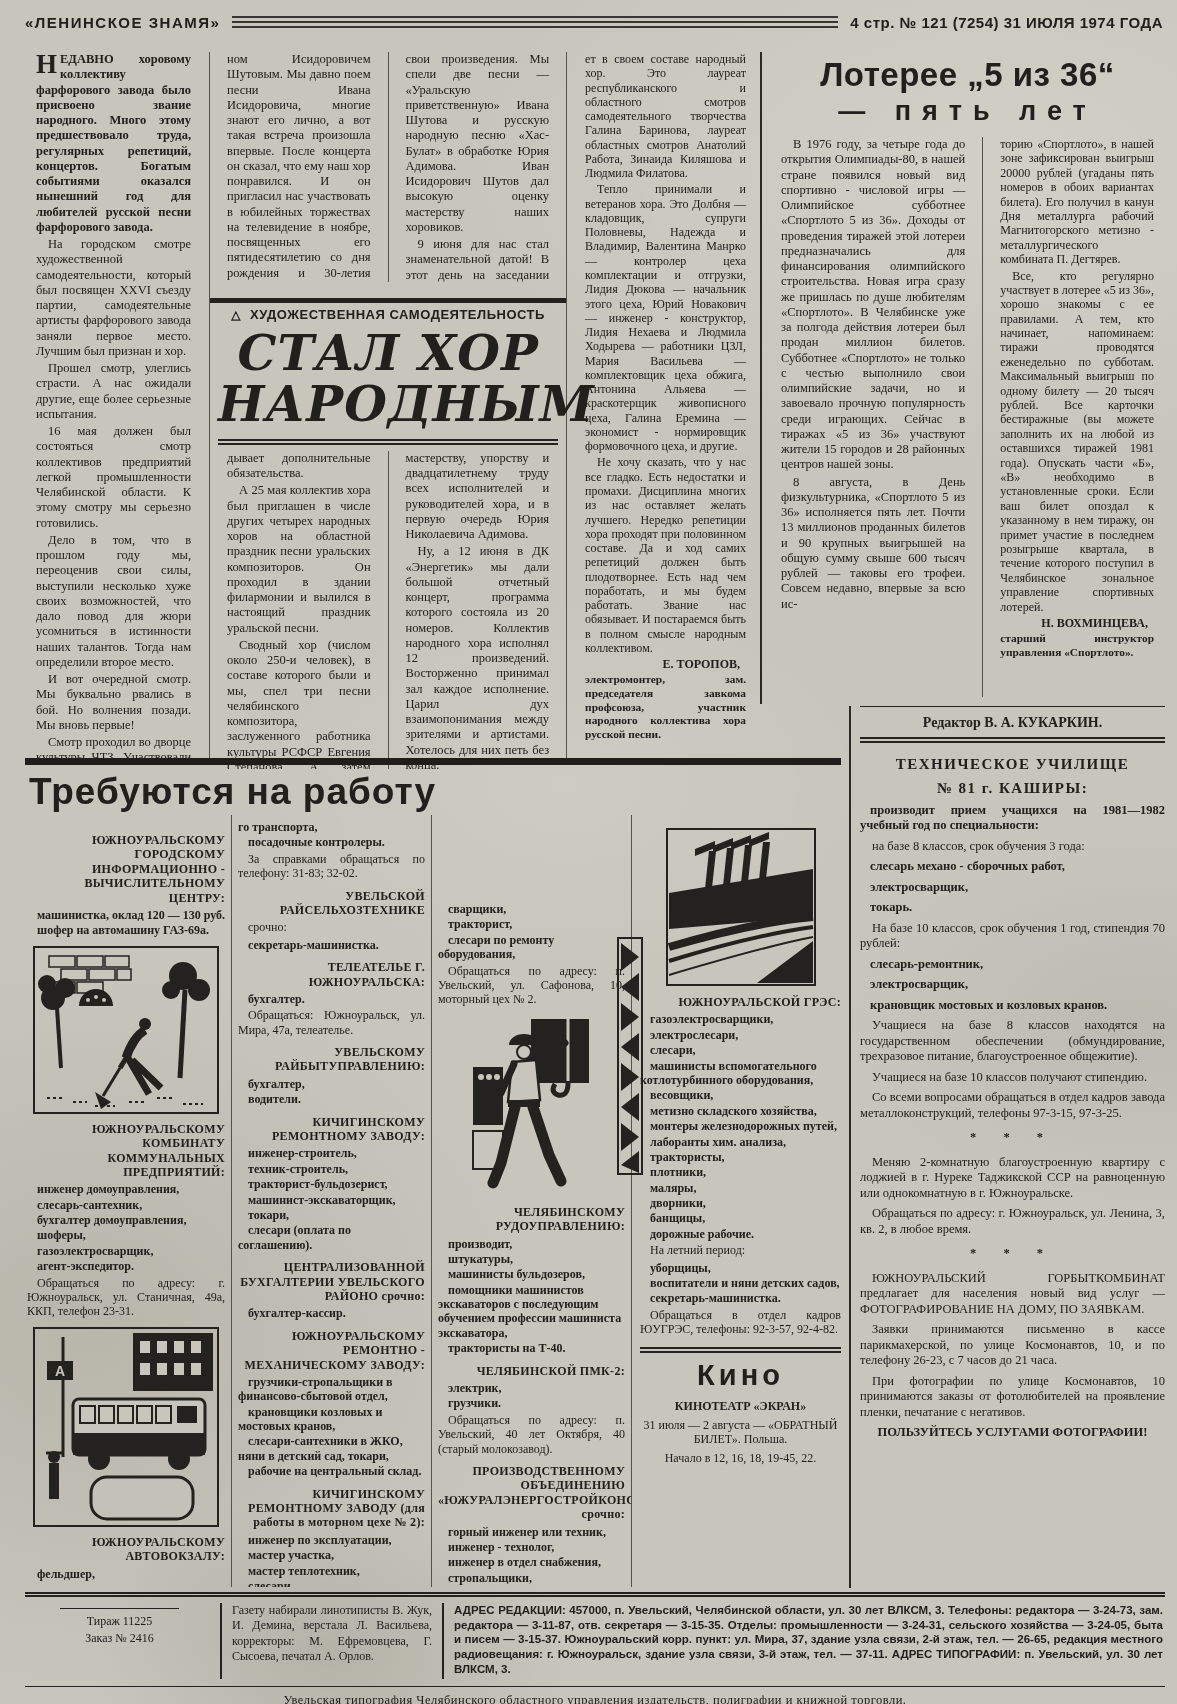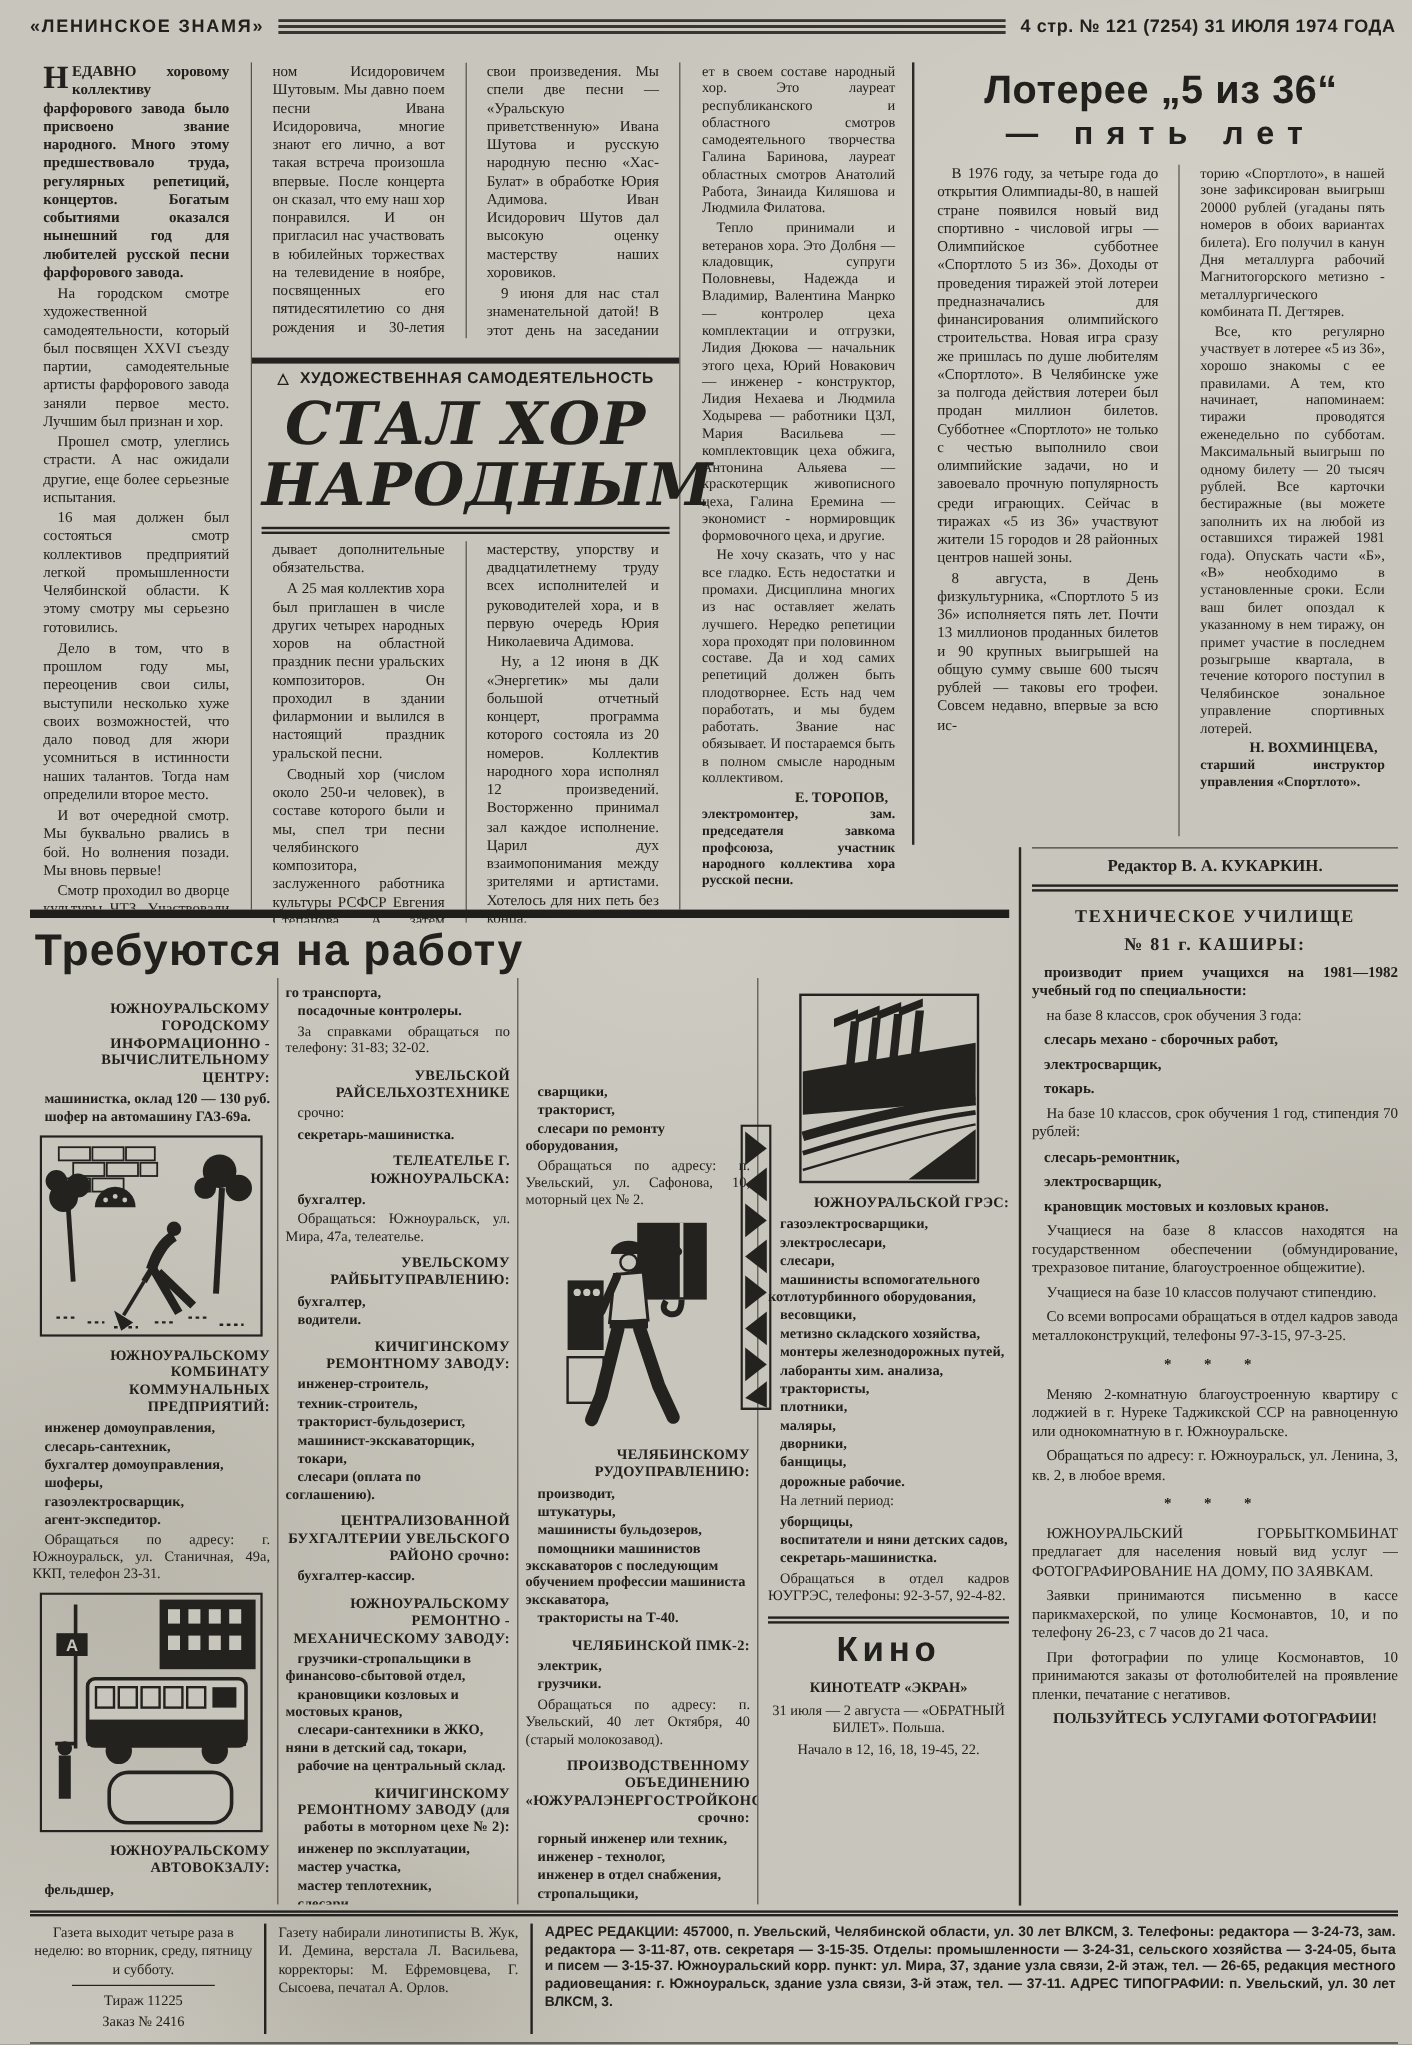--- a/index.html
+++ b/index.html
@@ -458,21 +458,20 @@
         <p class="li-n">ЮЖНОУРАЛЬСКИЙ ГОРБЫТКОМБИНАТ предлагает для населения новый вид услуг — ФОТОГРАФИРОВАНИЕ НА ДОМУ, ПО ЗАЯВКАМ.</p>
         <p class="li-n">Заявки принимаются письменно в кассе парикмахерской, по улице Космонавтов, 10, и по телефону 26-23, с 7 часов до 21 часа.</p>
         <p class="li-n">При фотографии по улице Космонавтов, 10 принимаются заказы от фотолюбителей на проявление пленки, печатание с негативов.</p>
         <p class="li-bc">ПОЛЬЗУЙТЕСЬ УСЛУГАМИ ФОТОГРАФИИ!</p>
       </div>
   </div>
 
   <div id="footer">
     <div class="fcells">
       <div class="fcell f1">
-          <p class="li-fc">Газета выходит четыре раза в неделю: во вторник, среду, пятницу и субботу.</p>
           <p class="li-hr"></p>
           <p class="li-fc">Тираж 11225</p>
           <p class="li-fc">Заказ № 2416</p>
         </div>
       <div class="fcell f2">
           <p class="li-fl">Газету набирали линотиписты В. Жук, И. Демина, верстала Л. Васильева, корректоры: М. Ефремовцева, Г. Сысоева, печатал А. Орлов.</p>
         </div>
       <div class="fcell f3">
           <p class="li-fl">АДРЕС РЕДАКЦИИ: 457000, п. Увельский, Челябинской области, ул. 30 лет ВЛКСМ, 3. Телефоны: редактора — 3-24-73, зам. редактора — 3-11-87, отв. секретаря — 3-15-35. Отделы: промышленности — 3-24-31, сельского хозяйства — 3-24-05, быта и писем — 3-15-37. Южноуральский корр. пункт: ул. Мира, 37, здание узла связи, 2-й этаж, тел. — 26-65, редакция местного радиовещания: г. Южноуральск, здание узла связи, 3-й этаж, тел. — 37-11. АДРЕС ТИПОГРАФИИ: п. Увельский, ул. 30 лет ВЛКСМ, 3.</p>
         </div>

